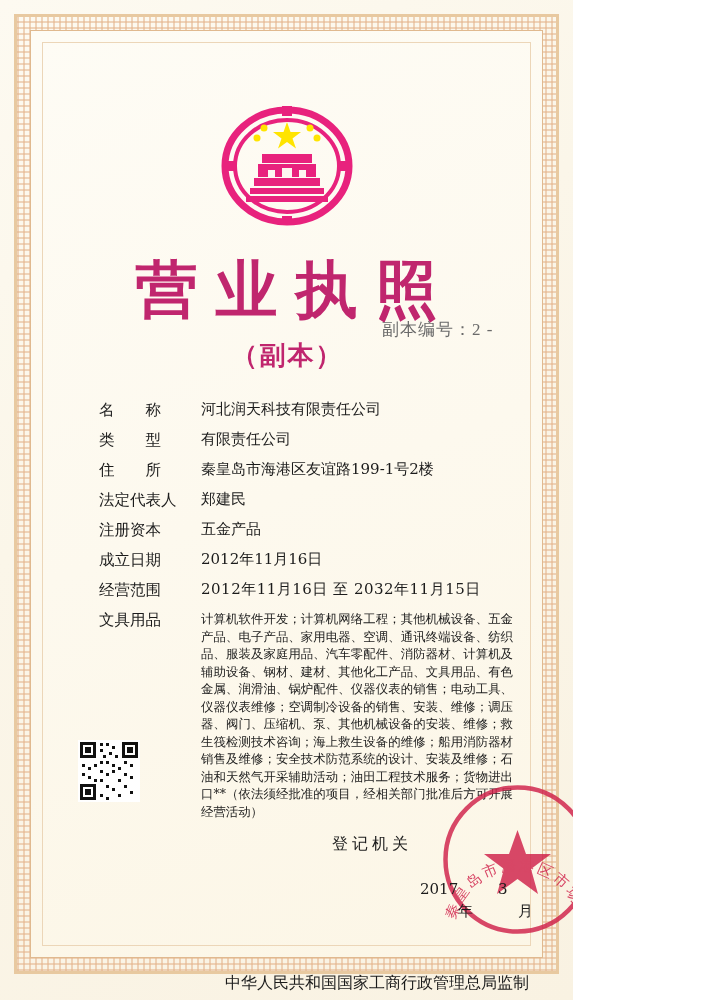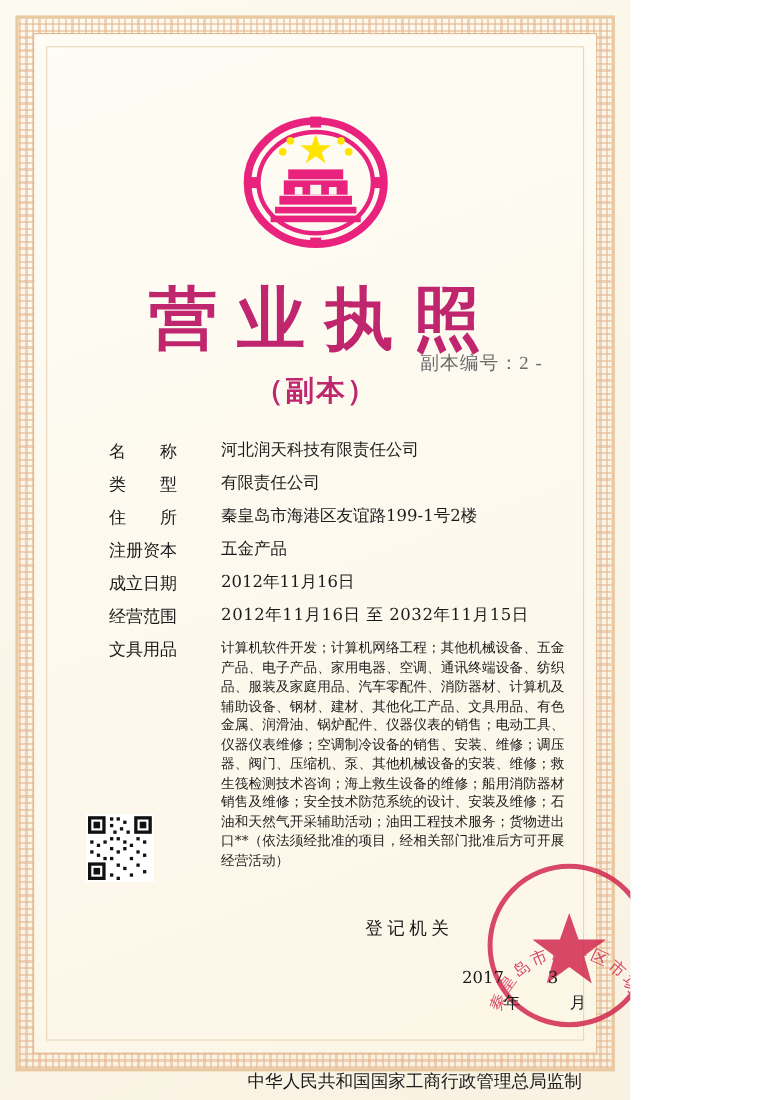--- a/index.html
+++ b/index.html
@@ -300,20 +300,24 @@
     <div class="field-row">
       <div class="field-label">类　　型</div>
       <div class="field-value">有限责任公司</div>
     </div>
 
     <div class="field-row">
       <div class="field-label">住　　所</div>
       <div class="field-value">秦皇岛市海港区友谊路199-1号2楼</div>
     </div>
 
+    <div class="field-row">
+      <div class="field-label wide">法定代表人</div>
+      <div class="field-value">郑建民</div>
+    </div>
 
     <div class="field-row">
       <div class="field-label">注册资本</div>
       <div class="field-value">五金产品</div>
     </div>
 
     <div class="field-row">
       <div class="field-label">成立日期</div>
       <div class="field-value">2012年11月16日</div>
     </div>

